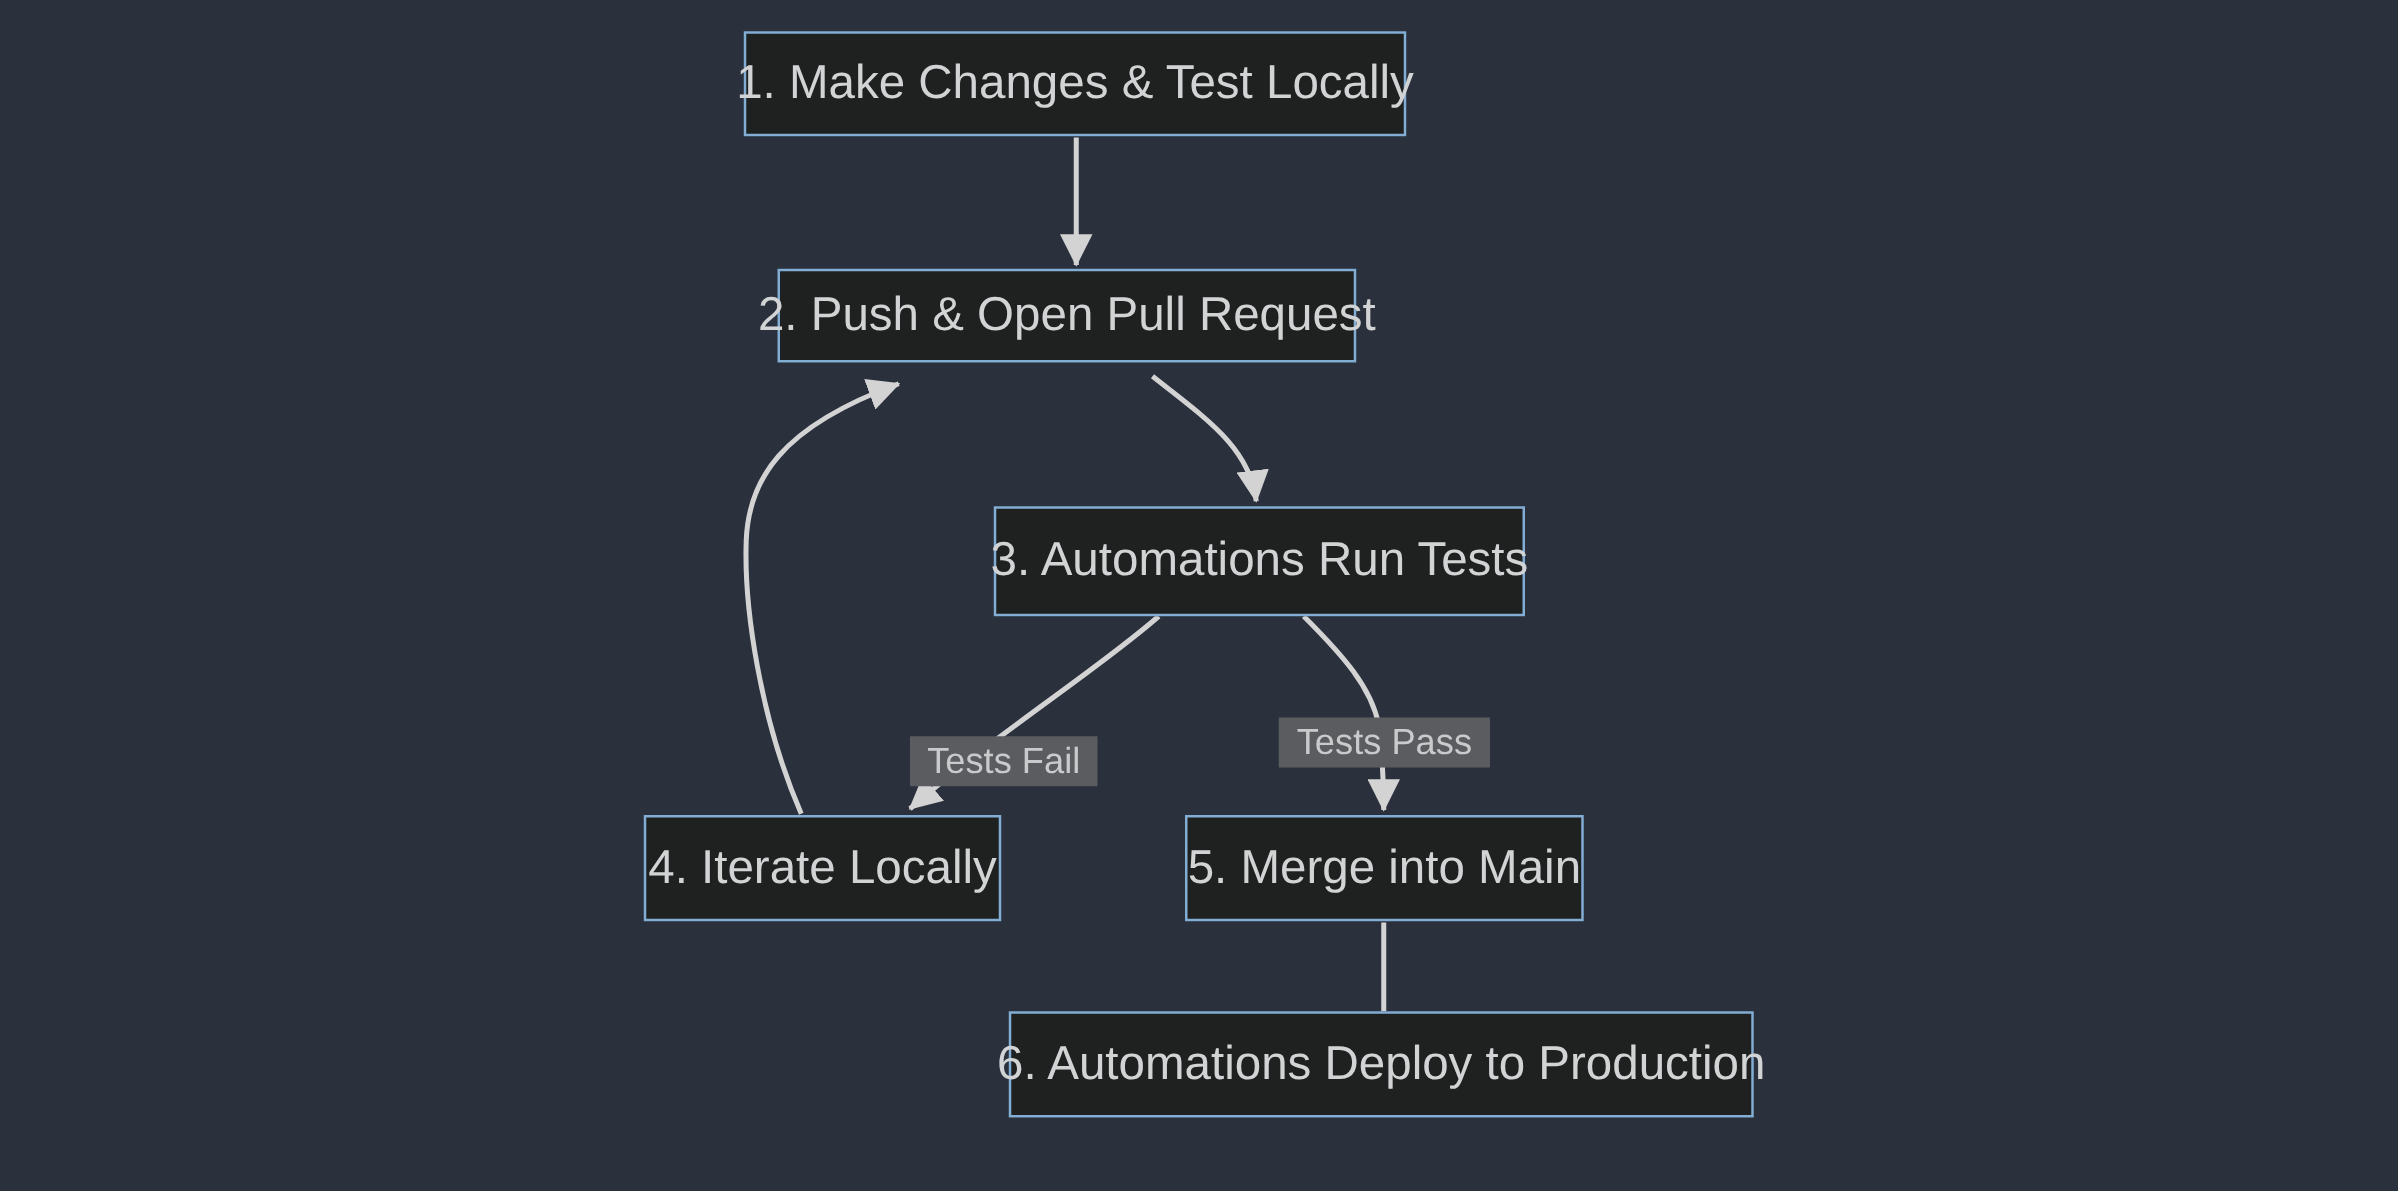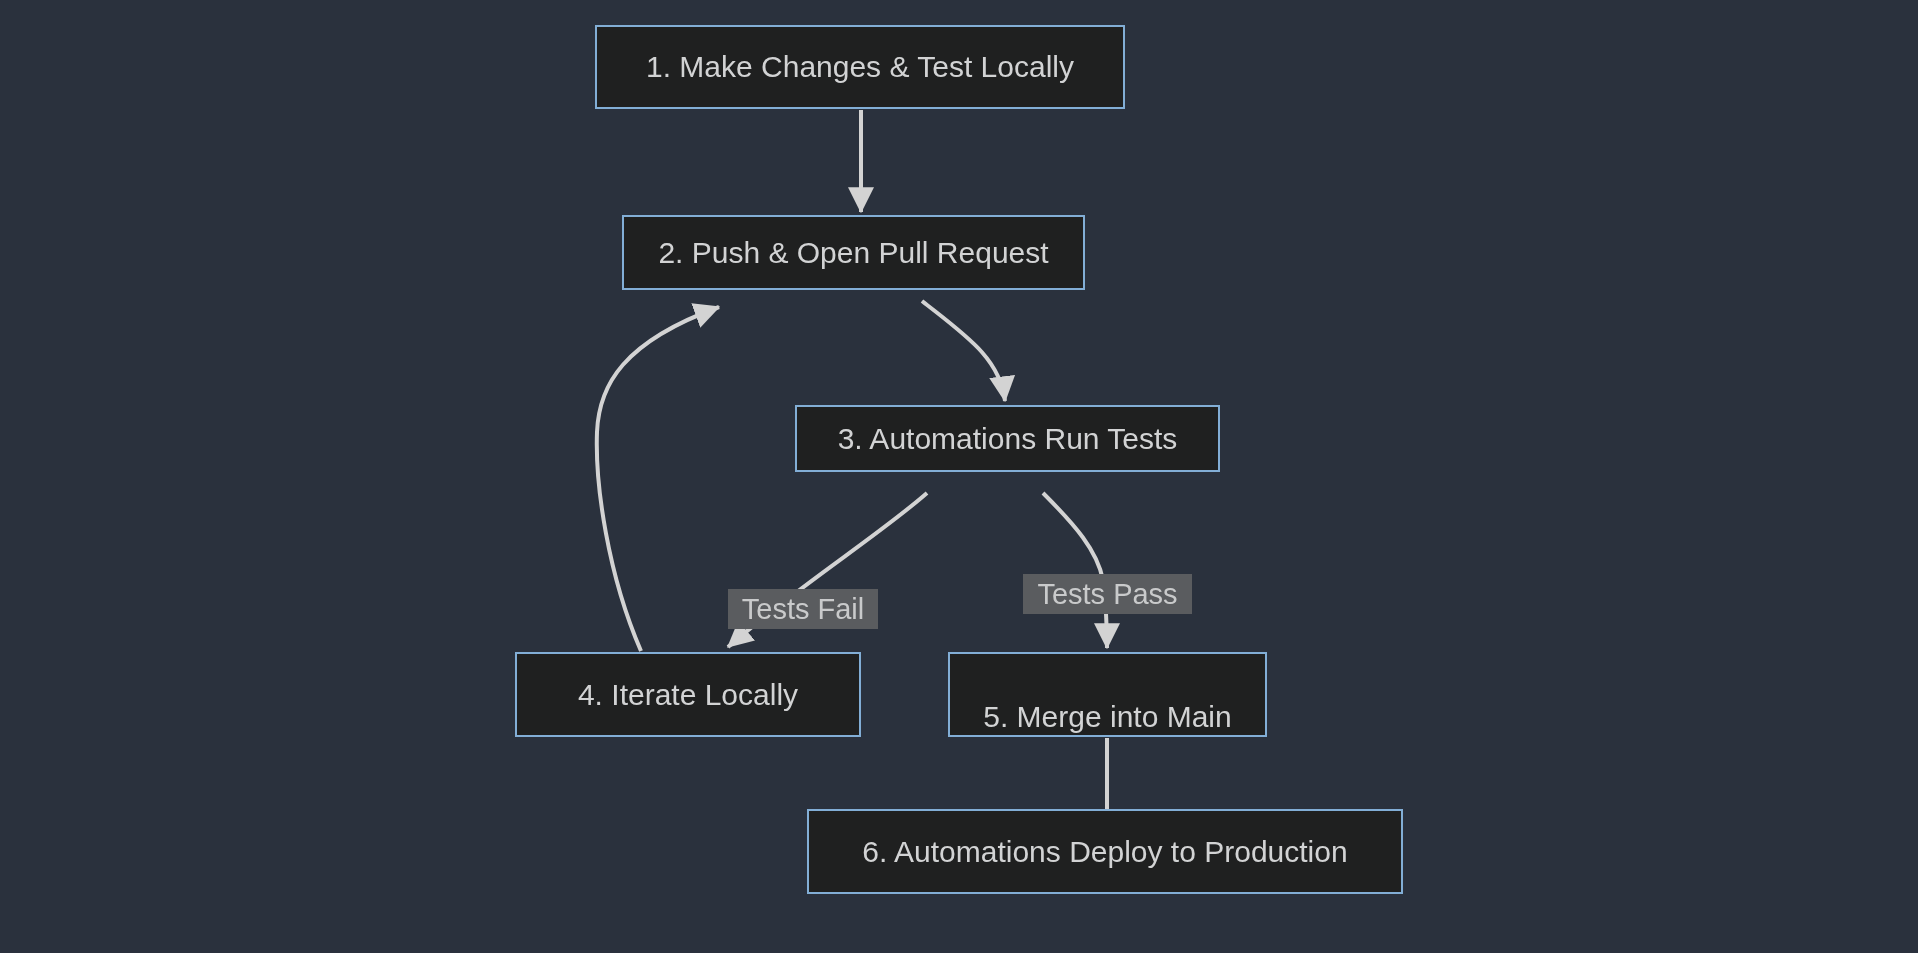--- a/index.html
+++ b/index.html
@@ -27,21 +27,21 @@
     fill: none;
     stroke: #d3d3d3;
     stroke-width: 4px;
   }
   .node {
     position: absolute;
     box-sizing: border-box;
     background: #1f2020;
     border: 2px solid #82aed6;
     color: #d2d3d4;
-    font-size: 30px;
+    font-size: 38px;
     line-height: 1.2;
     display: flex;
     align-items: center;
     justify-content: center;
     text-align: center;
     white-space: nowrap;
   }
   .edge-label {
     position: absolute;
     box-sizing: border-box;
@@ -51,23 +51,23 @@
     line-height: 1;
     display: flex;
     align-items: center;
     justify-content: center;
     white-space: nowrap;
     margin-top: 37px;
   }
   
   .n1 { left: 595px; top: 25px;  width: 530px; height: 84px; }
   .n2 { left: 622px; top: 215px; width: 463px; height: 75px; }
-  .n3 { left: 795px; top: 405px; width: 425px; height: 67px; }
-  .n4 { left: 515px; top: 652px; width: 346px; height: 85px; }
-  .n5 { left: 948px; top: 652px; width: 319px; height: 85px; align-items: flex-end; }
+  .n3 { left: 795px; top: 405px; width: 425px; height: 88px; }
+  .n4 { left: 515px; top: 652px; width: 286px; height: 85px; }
+  .n5 { left: 948px; top: 652px; width: 319px; height: 85px; }
   .n6 { left: 807px; top: 809px; width: 596px; height: 85px; }
   
   .lbl-fail { left: 728px;  top: 552px; width: 150px; height: 40px; }
   .lbl-pass { left: 1023px; top: 537px; width: 169px; height: 40px; }
 </style>
 </head>
 <body>
 
 <div class="canvas">
 

